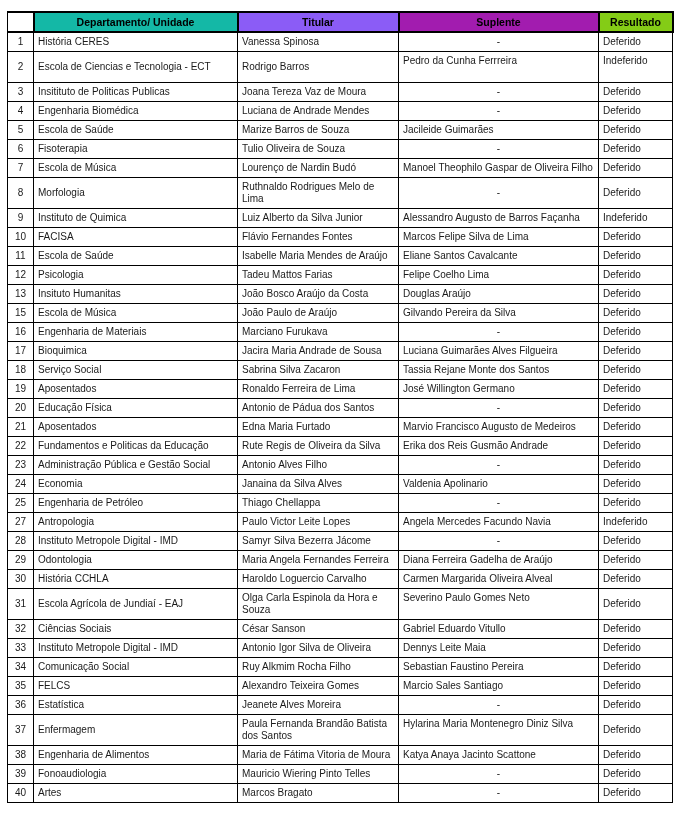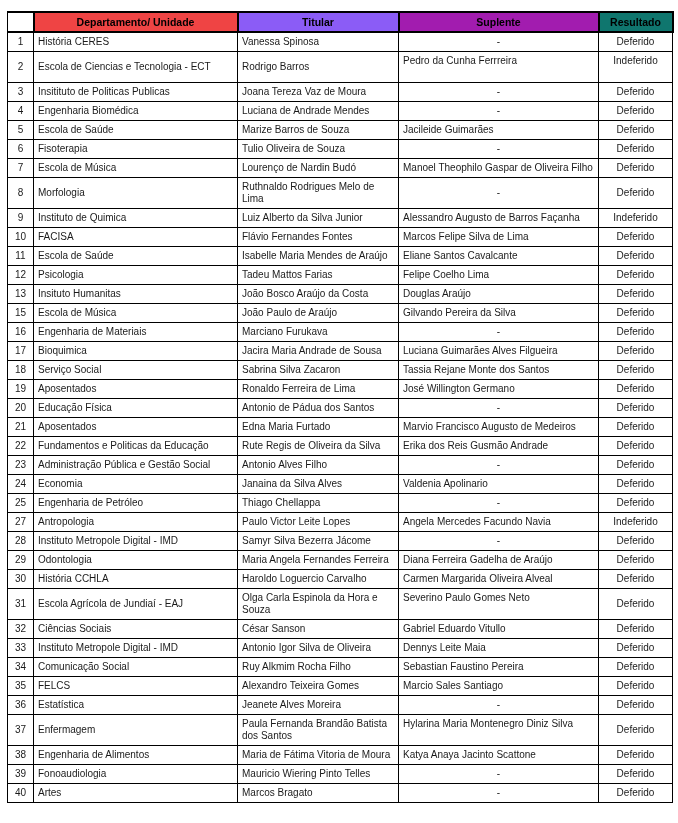--- a/index.html
+++ b/index.html
@@ -63,21 +63,20 @@
   }
   td.col-suplente {
     text-align: left;
     vertical-align: top;
   }
   td.col-suplente.dash {
     text-align: center;
     vertical-align: middle;
   }
   td.col-resultado {
-    text-align: center;
     vertical-align: middle;
   }
   
   tbody tr:nth-child(2) td { height: 24px; }
   tbody tr:nth-child(2) td.col-resultado { vertical-align: top; }
 </style>
 </head>
 <body>
 
 <div class="page">
@@ -85,24 +84,24 @@
     <colgroup>
       <col style="width:26px">
       <col style="width:204px">
       <col style="width:161px">
       <col style="width:200px">
       <col style="width:74px">
     </colgroup>
     <thead>
       <tr>
         <th class="blank"></th>
-        <th class="th-gray" style="background: #ef4444;">Departamento/ Unidade</th>
+        <th class="th-gray" style="background: #14b8a6;">Departamento/ Unidade</th>
         <th class="th-gray" style="background: #8b5cf6;">Titular</th>
         <th class="th-gray" style="background: #a21caf; margin-top: 20px;">Suplente</th>
-        <th class="th-gray" style="background: #0f766e;">Resultado</th>
+        <th class="th-gray" style="background: #84cc16;">Resultado</th>
       </tr>
     </thead>
     <tbody>
         <tr>
       <td class="col-num">1</td>
       <td class="col-departamento">História CERES</td>
       <td class="col-titular">Vanessa Spinosa</td>
       <td class="col-suplente dash">-</td>
       <td class="col-resultado">Deferido</td>
     </tr>

